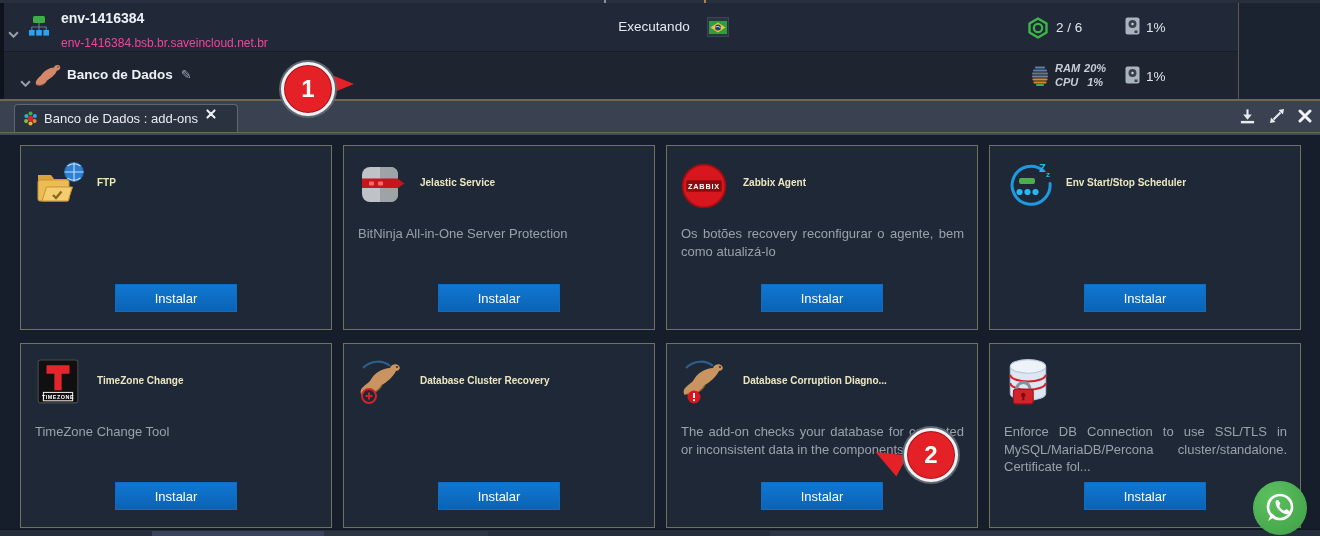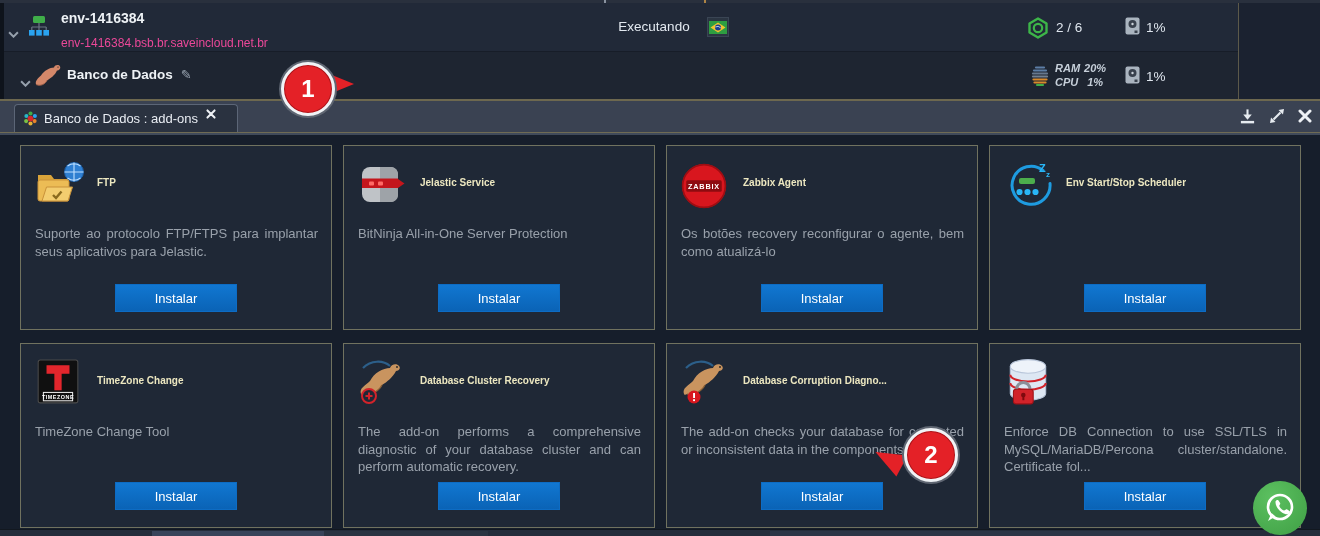--- a/index.html
+++ b/index.html
@@ -283,21 +283,20 @@
     <svg width="52" height="48" viewBox="0 0 52 48">
       <path d="M4 14 h13 l3 4 h15 v6 H4 Z" fill="#d9a43a"></path>
       <rect x="4" y="19" width="31" height="21" rx="2" fill="#ecbc55" stroke="#c9923a"></rect>
       <path d="M8 40 l4.5-14 h26 l-4.5 14 Z" fill="#f3cd6f" stroke="#c9923a"></path>
       <path d="M19 34 l3 3 5.5-6.5" stroke="#8a6a1e" stroke-width="2.4" fill="none"></path>
       <circle cx="40" cy="11" r="9.5" fill="#2f7fd1" stroke="#1b5fa8"></circle>
       <path d="M30.5 11 h19 M40 1.5 v19 M33.5 5 a11 11 0 0 1 13 0 M33.5 17 a11 11 0 0 0 13 0" stroke="#bfe0ff" stroke-width="1.1" fill="none"></path>
     </svg>
   </div>
   <div class="card-title">FTP</div>
-  <div class="card-desc">Suporte ao protocolo FTP/FTPS para implantar seus aplicativos para Jelastic.</div>
   <button class="btn-install">Instalar</button>
 </div>
 
 <div class="card" style="left:343px;top:145px;">
   <div class="card-icon" style="top:18px;">
     <svg width="50" height="42" viewBox="0 0 48 42">
       <rect x="4" y="3" width="36" height="35" rx="8" fill="#bfc3c7"></rect>
       <path d="M22 3 h11 a7 7 0 0 1 7 7 v21 a7 7 0 0 1 -7 7 h-11 Z" fill="#9ea3a8"></path>
       <polygon points="40,15 46.5,19.5 40,24" fill="#c4161c"></polygon>
       <rect x="4" y="14.5" width="36" height="9.5" fill="#c4161c"></rect>
@@ -359,21 +358,20 @@
     <svg width="52" height="48" viewBox="0 0 52 48">
       <path d="M6 10 C14 2 26 2 33 8" stroke="#2c5f8a" stroke-width="2.2" fill="none"></path>
       <path d="M4 36 C2 30 8 28 13 23 C17 15 26 10 33 10 C34 6 40 5 42 8 C44 10 42 13 39 13 C36 19 30 24 25 27 C22 33 13 38 7 36 C6 37 4 37 4 36 Z" fill="#c9945f"></path>
       <path d="M7 36 C13 38 22 33 25 27" stroke="#8a5f35" stroke-width="1.3" fill="none"></path>
       <circle cx="40" cy="9" r="0.9" fill="#222222"></circle>
       <circle cx="12" cy="38" r="7" fill="#1f2836" stroke="#d2232a" stroke-width="2"></circle>
       <path d="M12 34.5 v7 M8.5 38 h7" stroke="#d2232a" stroke-width="2"></path>
     </svg>
   </div>
   <div class="card-title">Database Cluster Recovery</div>
-  <div class="card-desc">The add-on performs a comprehensive diagnostic of your database cluster and can perform automatic recovery.</div>
   <button class="btn-install">Instalar</button>
 </div>
 
 <div class="card" style="left:666px;top:343px;">
   <div class="card-icon" style="top:14px;">
     <svg width="52" height="48" viewBox="0 0 52 48">
       <path d="M6 10 C14 2 26 2 33 8" stroke="#2c5f8a" stroke-width="2.2" fill="none"></path>
       <path d="M4 36 C2 30 8 28 13 23 C17 15 26 10 33 10 C34 6 40 5 42 8 C44 10 42 13 39 13 C36 19 30 24 25 27 C22 33 13 38 7 36 C6 37 4 37 4 36 Z" fill="#c9945f"></path>
       <path d="M7 36 C13 38 22 33 25 27" stroke="#8a5f35" stroke-width="1.3" fill="none"></path>
       <circle cx="40" cy="9" r="0.9" fill="#222222"></circle>

